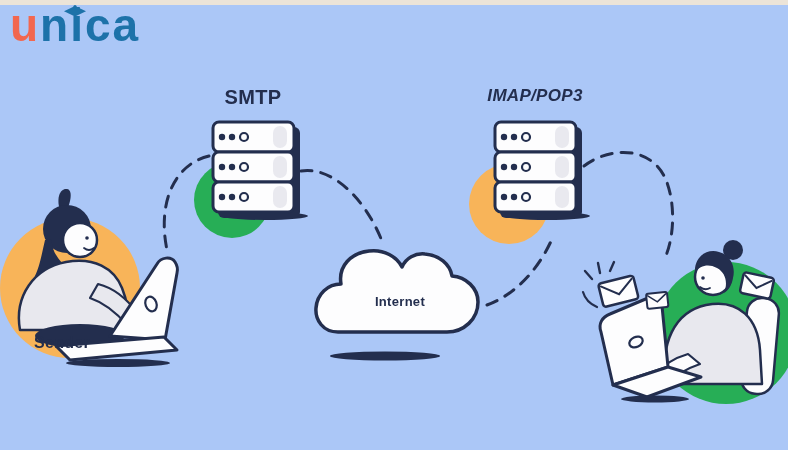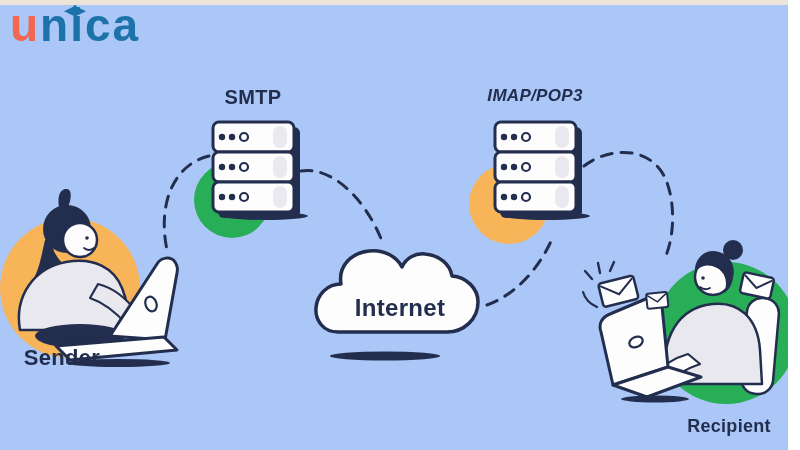--- a/index.html
+++ b/index.html
@@ -23,22 +23,22 @@
   .logo-rest{color:var(--logo-blue,#1d72a9);}
   .cap{position:absolute;left:54px;top:3px;}
   .scene{position:absolute;left:0;top:0;width:800px;height:450px;}
   .label{
     position:absolute;transform:translateX(-50%);
     color:var(--navy,#232e4e);font-weight:700;white-space:nowrap;
     letter-spacing:.3px;
   }
   .label-smtp{left:253px;top:86px;font-size:20px;}
   .label-imap{left:535px;top:86px;font-size:17px;font-style:italic;}
-  .label-internet{left:400px;top:294px;font-size:24px;}
-  .label-sender{left:62px;top:345px;font-size:22px;text-align:right;}
+  .label-internet{left:400px;top:294px;font-size:13px;}
+  .label-sender{left:62px;top:334px;font-size:16px;text-align:right;}
   .label-recipient{left:729px;top:416px;font-size:18px;}
 
   
   .f-navy{fill:var(--navy,#232e4e);}
   .f-green{fill:var(--green,#27ae56);}
   .f-orange{fill:var(--orange,#f8b459);}
   .outl{fill:var(--white,#fdfdfe);stroke:var(--navy,#232e4e);stroke-width:3;stroke-linejoin:round;}
   .outl2{fill:var(--white,#fdfdfe);stroke:var(--navy,#232e4e);stroke-width:2.5;stroke-linejoin:round;}
   .shirt{fill:var(--shirt-gray,#e8e8ee);stroke:var(--navy,#232e4e);stroke-width:2.5;stroke-linejoin:round;}
   .thin{stroke:var(--navy,#232e4e);stroke-width:2;fill:none;stroke-linecap:round;}
@@ -178,14 +178,13 @@
         <path class="thin" style="stroke-width:2.4" d="M 600 273 L 598 263"></path>
         <path class="thin" style="stroke-width:2.4" d="M 610 271 L 614 262"></path>
       </g>
     </g>
   </svg>
 
   <div class="label label-smtp">SMTP</div>
   <div class="label label-imap">IMAP/POP3</div>
   <div class="label label-internet">Internet</div>
   <div class="label label-sender">Sender</div>
-  <div class="label label-recipient">Recipient</div>
 </div>
 
 </body></html>

